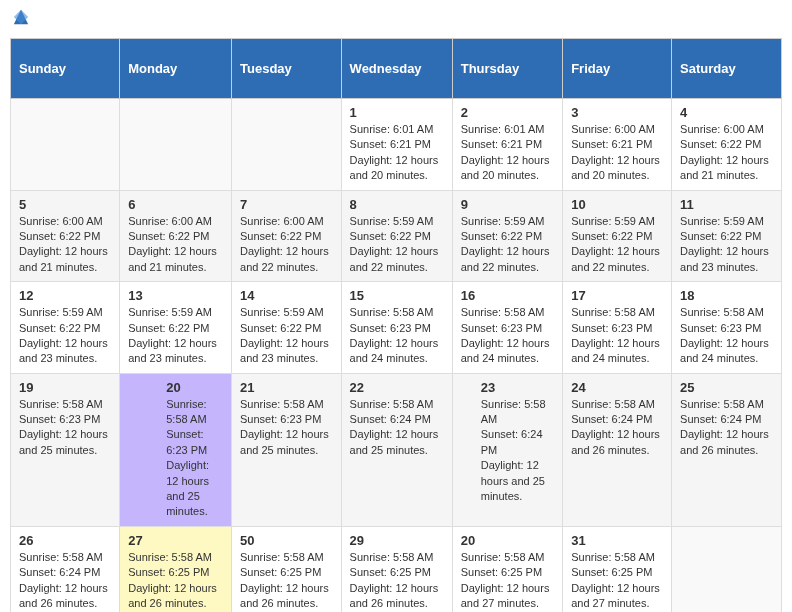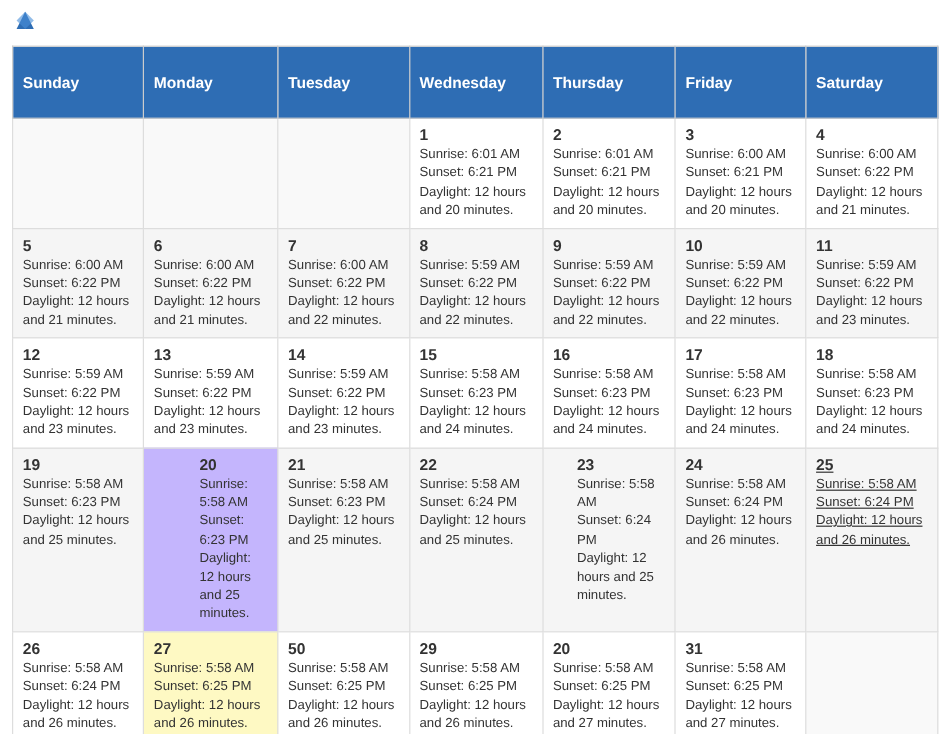--- a/index.html
+++ b/index.html
@@ -230,21 +230,21 @@
         <span class="day-info">Sunrise: 5:58 AM<br>Sunset: 6:24 PM<br>Daylight: 12 hours and 25 minutes.</span>
       </td>
         <td style="background: rgb(245, 245, 245); padding-left: 28px;">
         <span class="day-number">23</span>
         <span class="day-info">Sunrise: 5:58 AM<br>Sunset: 6:24 PM<br>Daylight: 12 hours and 25 minutes.</span>
       </td>
         <td style="background: rgb(245, 245, 245);">
         <span class="day-number">24</span>
         <span class="day-info">Sunrise: 5:58 AM<br>Sunset: 6:24 PM<br>Daylight: 12 hours and 26 minutes.</span>
       </td>
-        <td style="background: rgb(245, 245, 245); text-decoration: underline;">
+        <td style="background: rgb(245, 245, 245);">
         <span class="day-number">25</span>
         <span class="day-info">Sunrise: 5:58 AM<br>Sunset: 6:24 PM<br>Daylight: 12 hours and 26 minutes.</span>
       </td>
       </tr>
       <tr>
         <td style="background: rgb(255, 255, 255);">
         <span class="day-number">26</span>
         <span class="day-info">Sunrise: 5:58 AM<br>Sunset: 6:24 PM<br>Daylight: 12 hours and 26 minutes.</span>
       </td>
         <td style="background: #fef9c3;">

